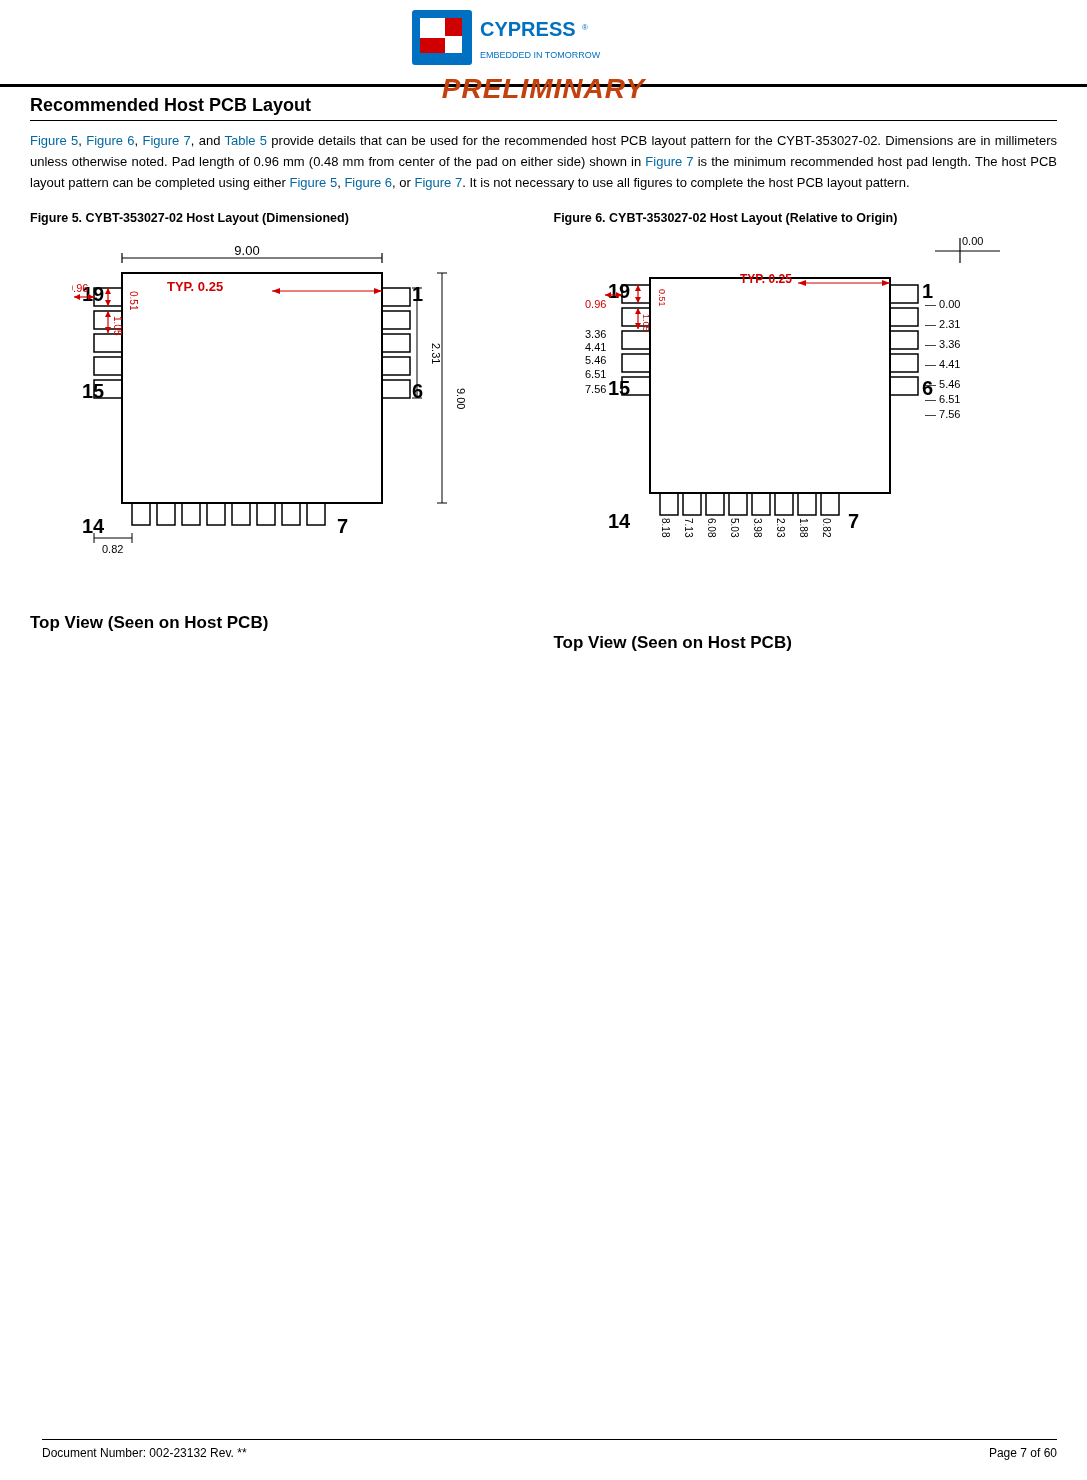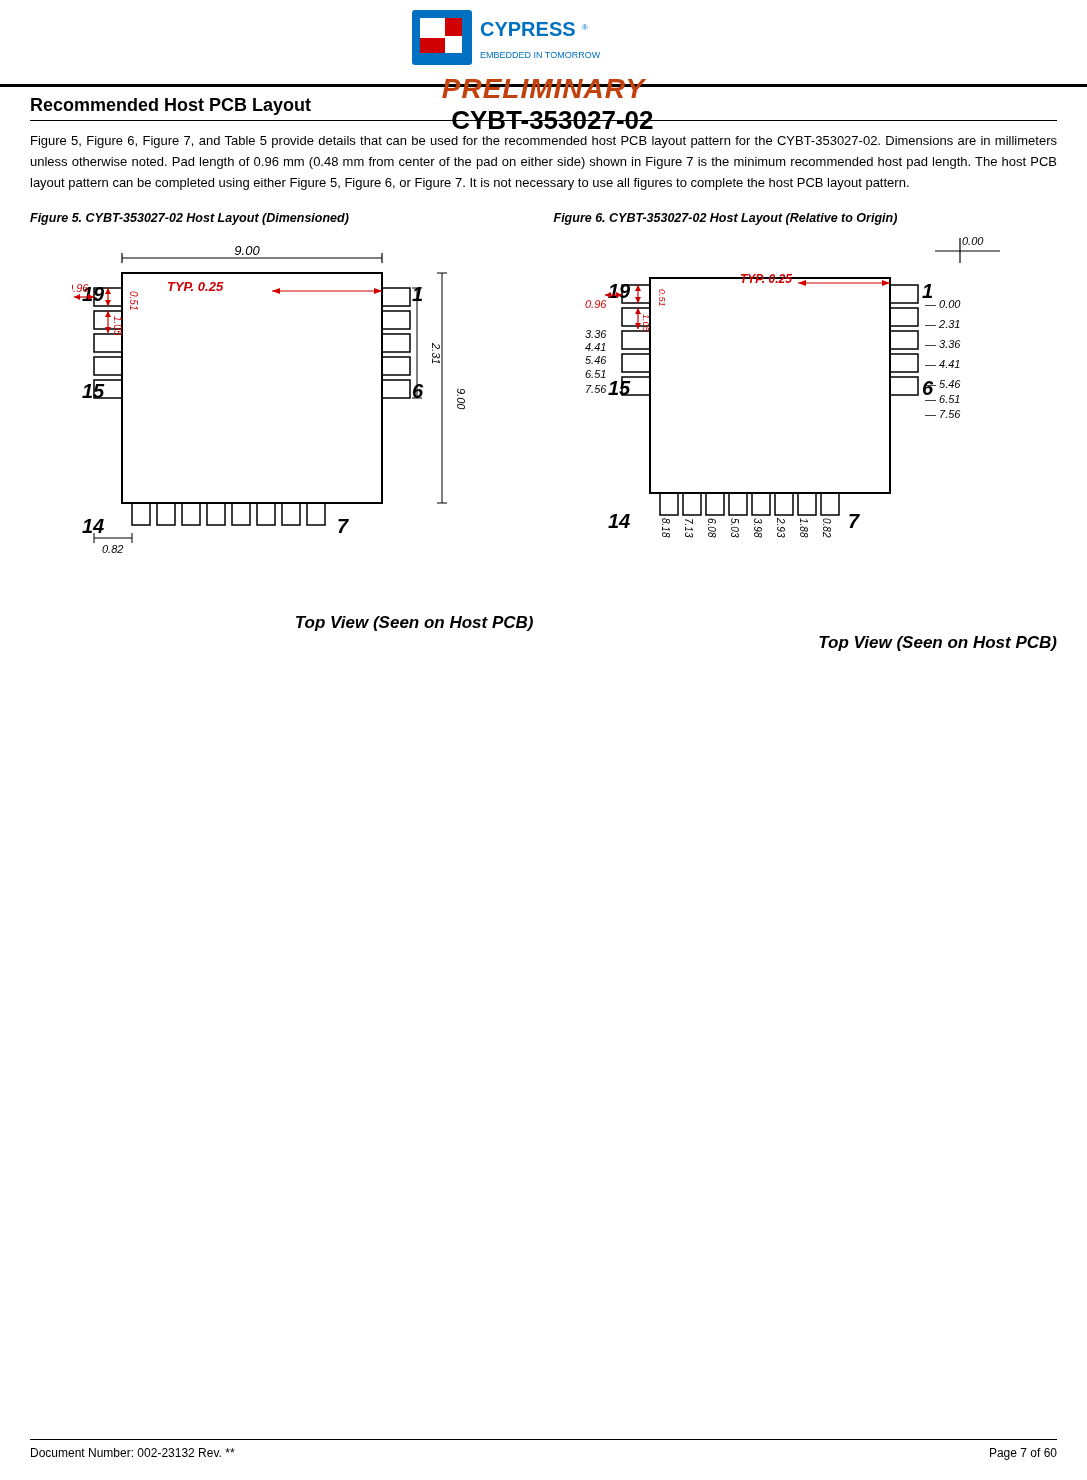--- a/index.html
+++ b/index.html
@@ -63,37 +63,36 @@
       padding-bottom: 4px;
     }
 
     .intro-text {
       font-size: 13px;
       line-height: 1.6;
       margin-bottom: 18px;
       text-align: justify;
     }
     .intro-text a, .link-blue {
-      color: #000000;
+      color: #0369a1;
       text-decoration: none;
     }
 
     
     .figures-row {
       display: flex;
       gap: 20px;
       margin-bottom: 20px;
     }
 
     .figure-block {
       flex: 1;
       display: flex;
       flex-direction: column;
-      align-items: flex-end;
-      font-style: italic;
+      align-items: flex-start;
     }
 
     .figure-caption {
       font-size: 12.5px;
       font-weight: bold;
       margin-bottom: 8px;
       align-self: flex-start;
     }
 
     .figure-diagram {
@@ -106,21 +105,21 @@
     .top-view-label {
       font-size: 17px;
       font-weight: bold;
       margin-top: 10px;
     }
 
     
     .footer {
       position: absolute;
       bottom: 20px;
-      left: 30px;
+      left: 42px;
       right: 30px;
       display: flex;
       justify-content: space-between;
       font-size: 12px;
       border-top: 1px solid #000;
       padding-top: 6px;
     }
 
     svg text {
       font-family: Arial, sans-serif;
@@ -144,21 +143,20 @@
       <polygon points="10,30 35,30 35,45 10,45" fill="#d00000"></polygon>
       <polygon points="35,28 52,28 52,45 35,45" fill="white"></polygon>
 
       <text x="70" y="28" font-size="20" font-weight="bold" fill="#0070c0" font-family="Arial">CYPRESS</text>
       <text x="70" y="50" font-size="9" fill="#0070c0" font-family="Arial">EMBEDDED IN TOMORROW</text>
 
       <text x="172" y="22" font-size="8" fill="#0070c0">®</text>
     </svg>
   </div>
   <div class="header-title">PRELIMINARY</div>
-  <div class="header-part">CYBT-353027-02</div>
 </div>
 
 <div class="main-content">
 
   <div class="section-heading">Recommended Host PCB Layout</div>
 
   <div class="intro-text">
     <a class="link-blue">Figure 5</a>,
     <a class="link-blue">Figure 6</a>,
     <a class="link-blue">Figure 7</a>, and

